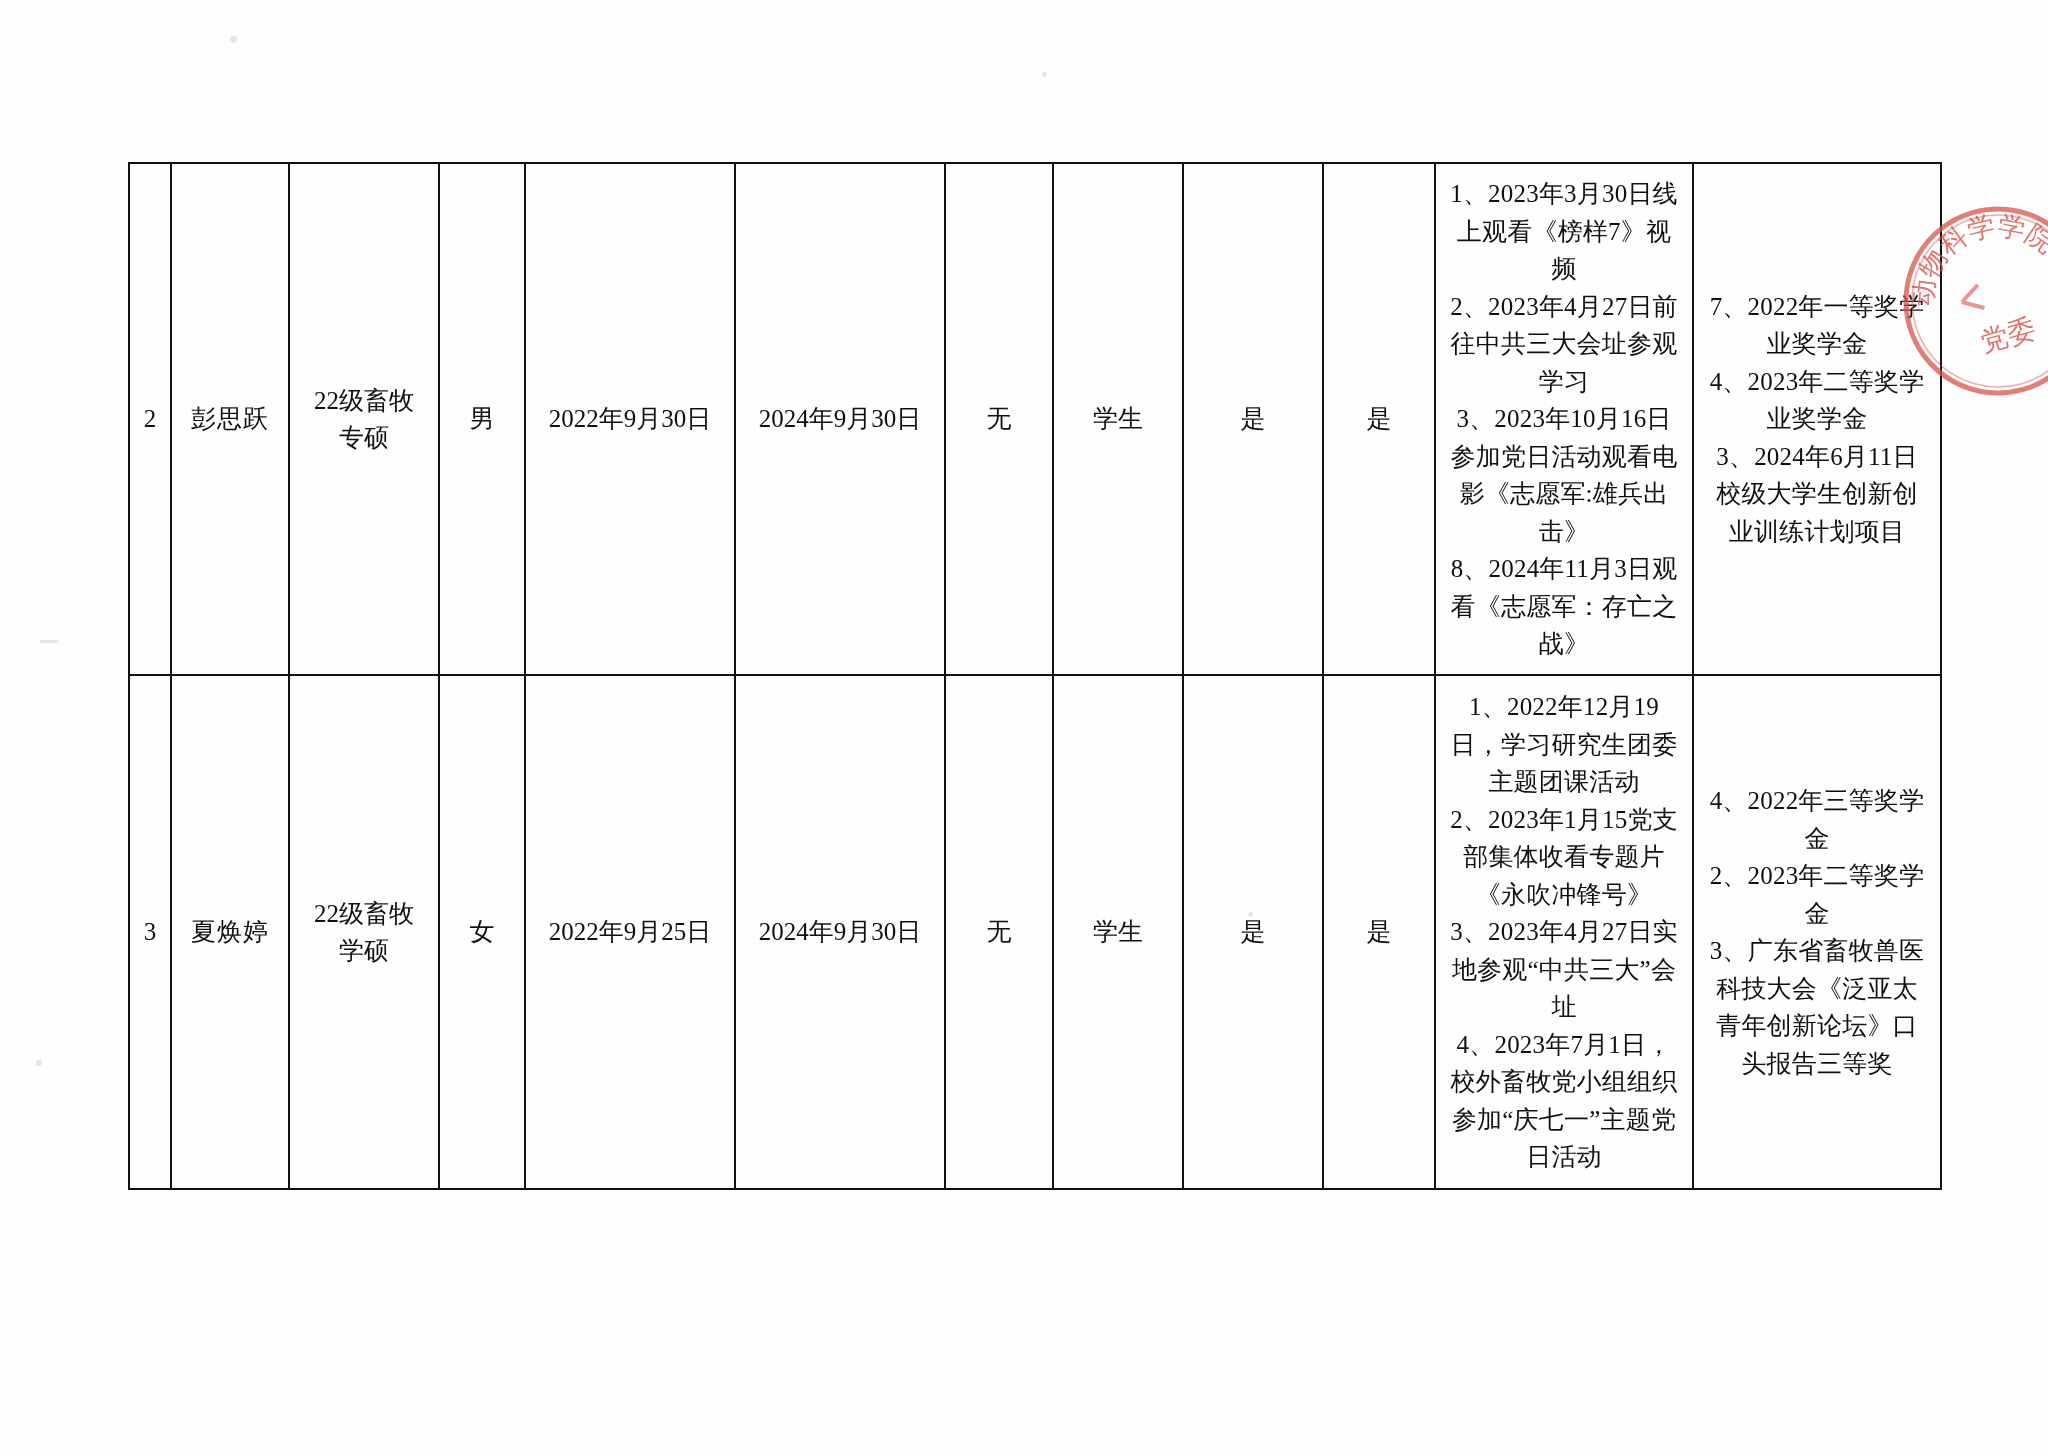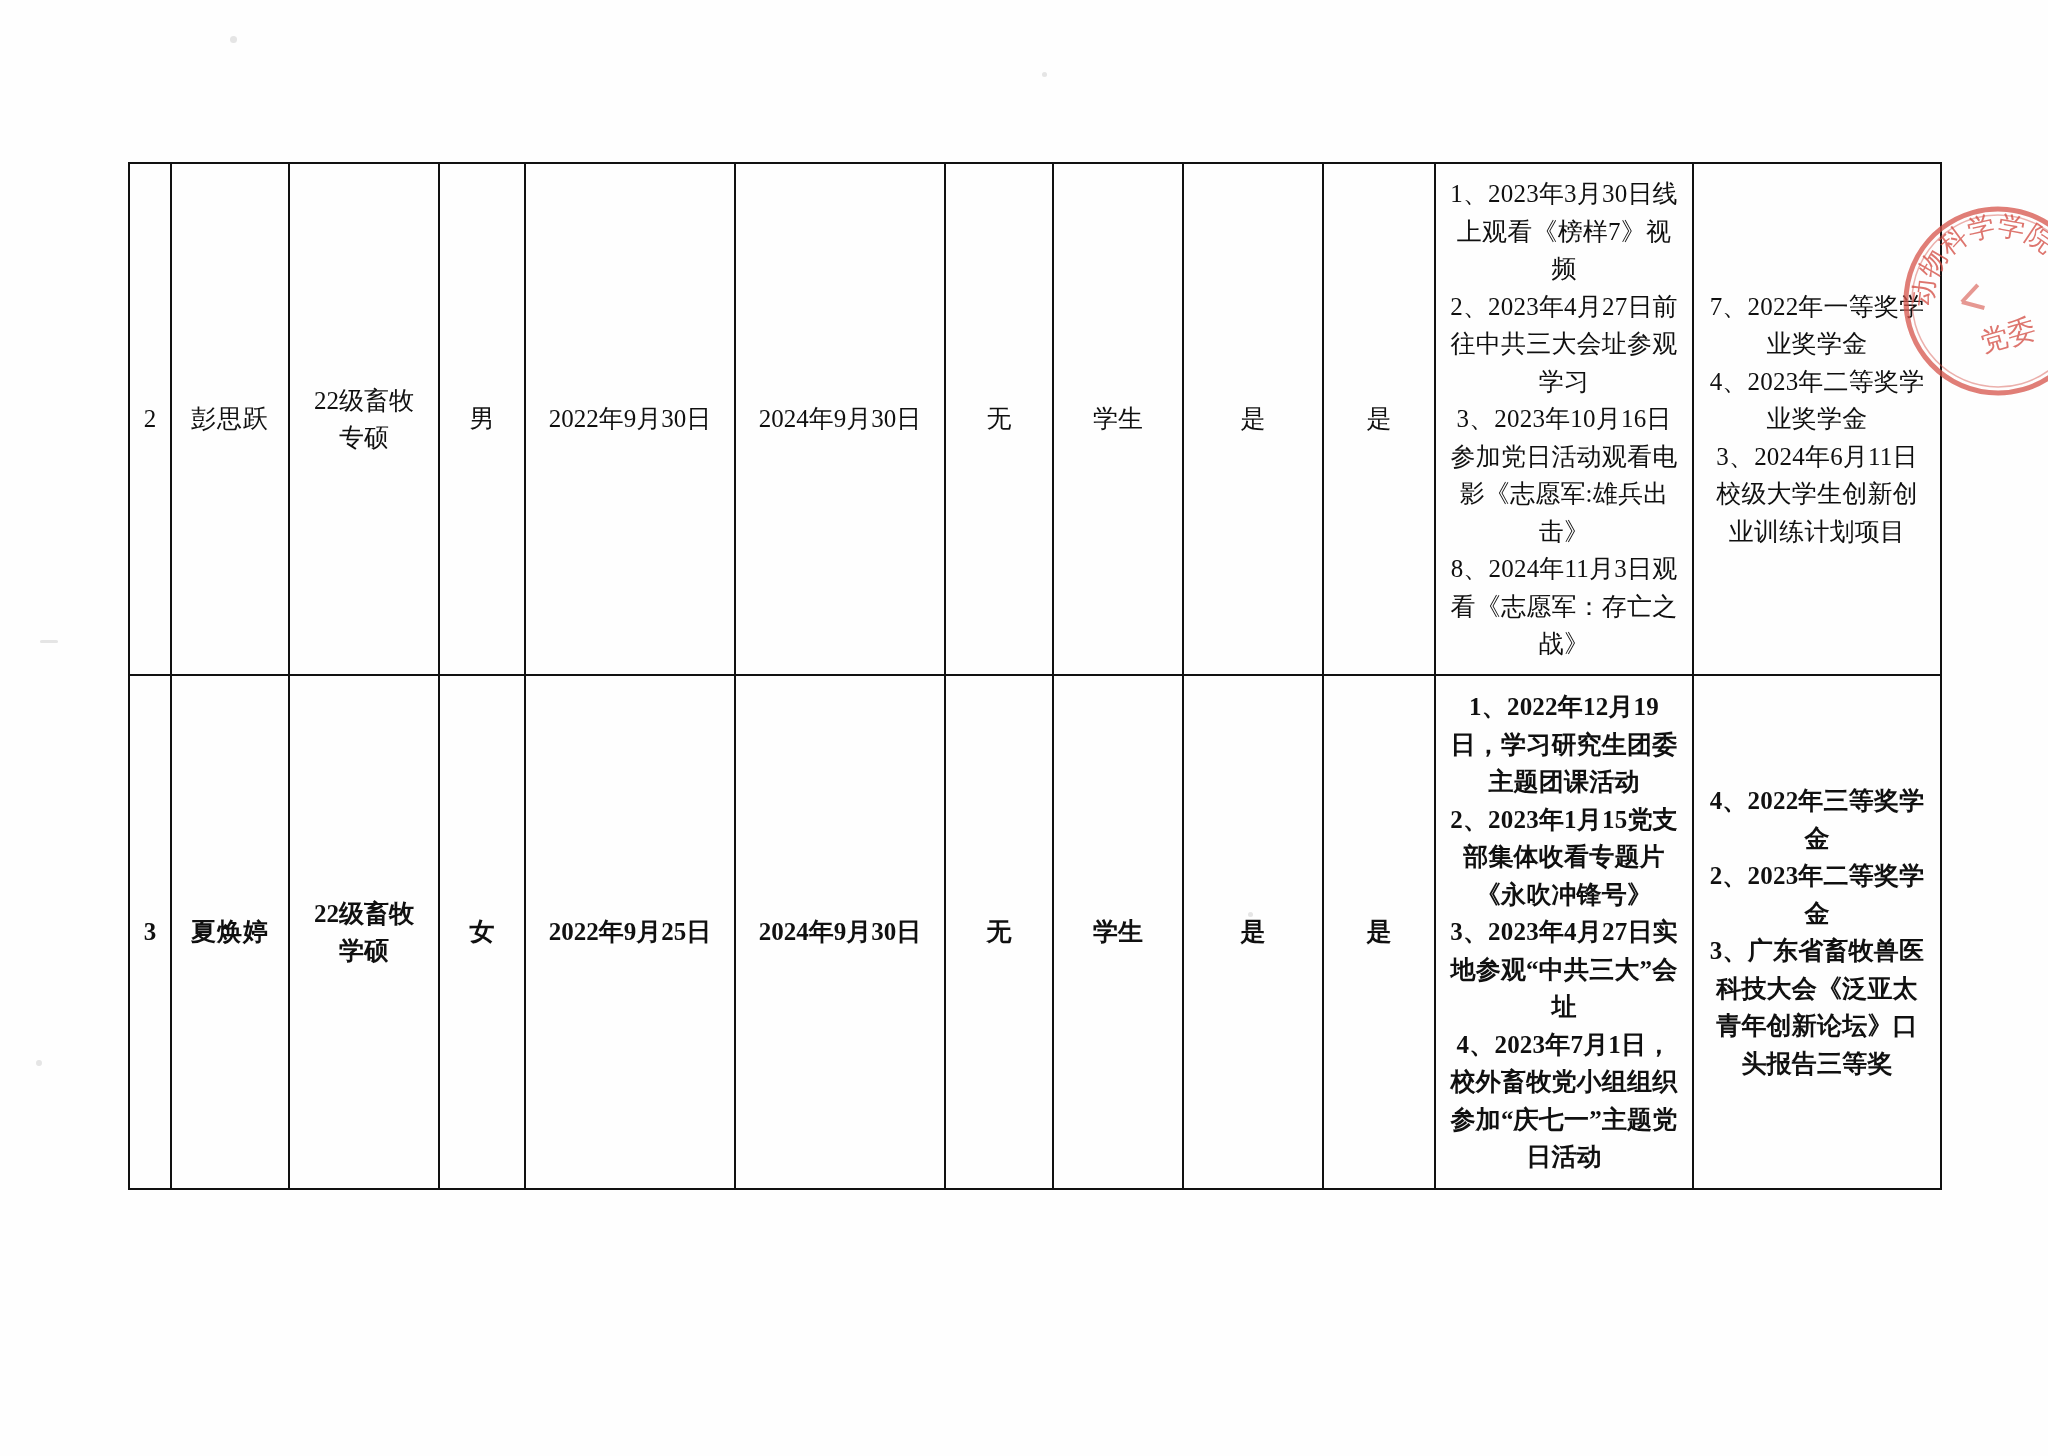--- a/index.html
+++ b/index.html
@@ -73,21 +73,21 @@
     text-align: left;
     vertical-align: middle;
     font-size: 25px;
     line-height: 1.58;
     padding: 10px 10px 10px 12px;
     letter-spacing: .2px;
   }
   td.cell-long .line { white-space: normal; }
 
   .row-2 td { height: 498px; }
-  .row-3 td { height: 500px; font-weight: bold; }
+  .row-3 td { height: 500px; }
 
   
   .seal {
     position: absolute;
     left: 1893px;
     top: 196px;
     width: 210px;
     height: 210px;
     transform: rotate(-16deg);
     pointer-events: none;

